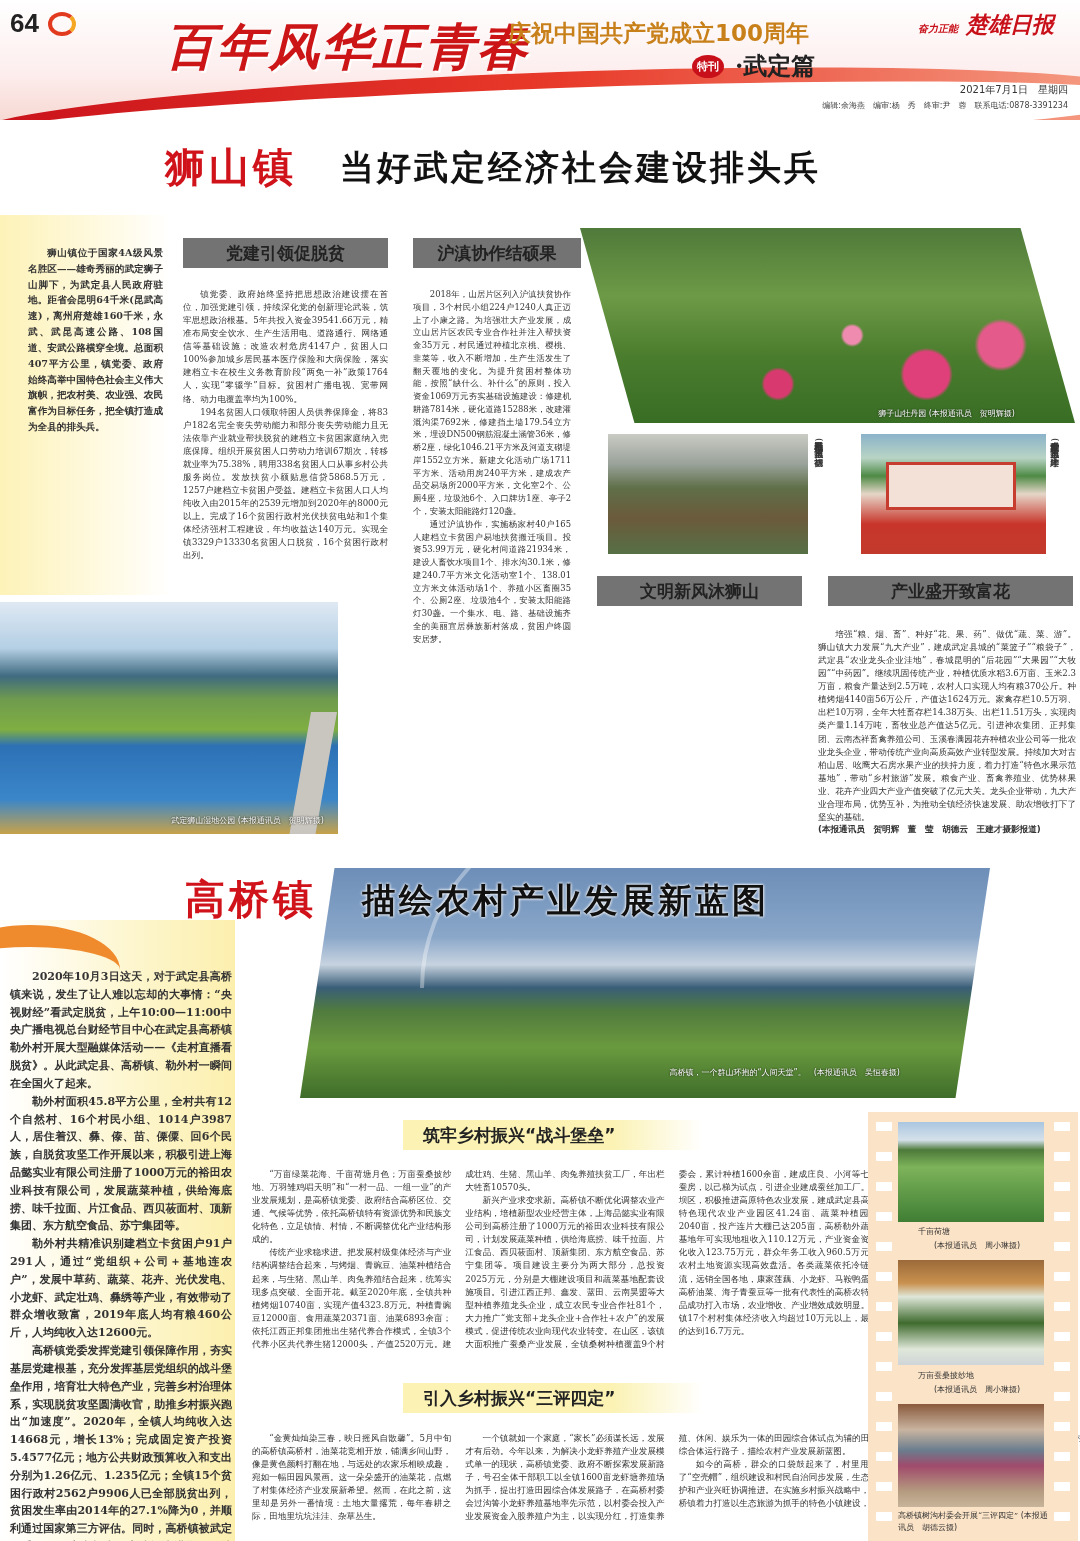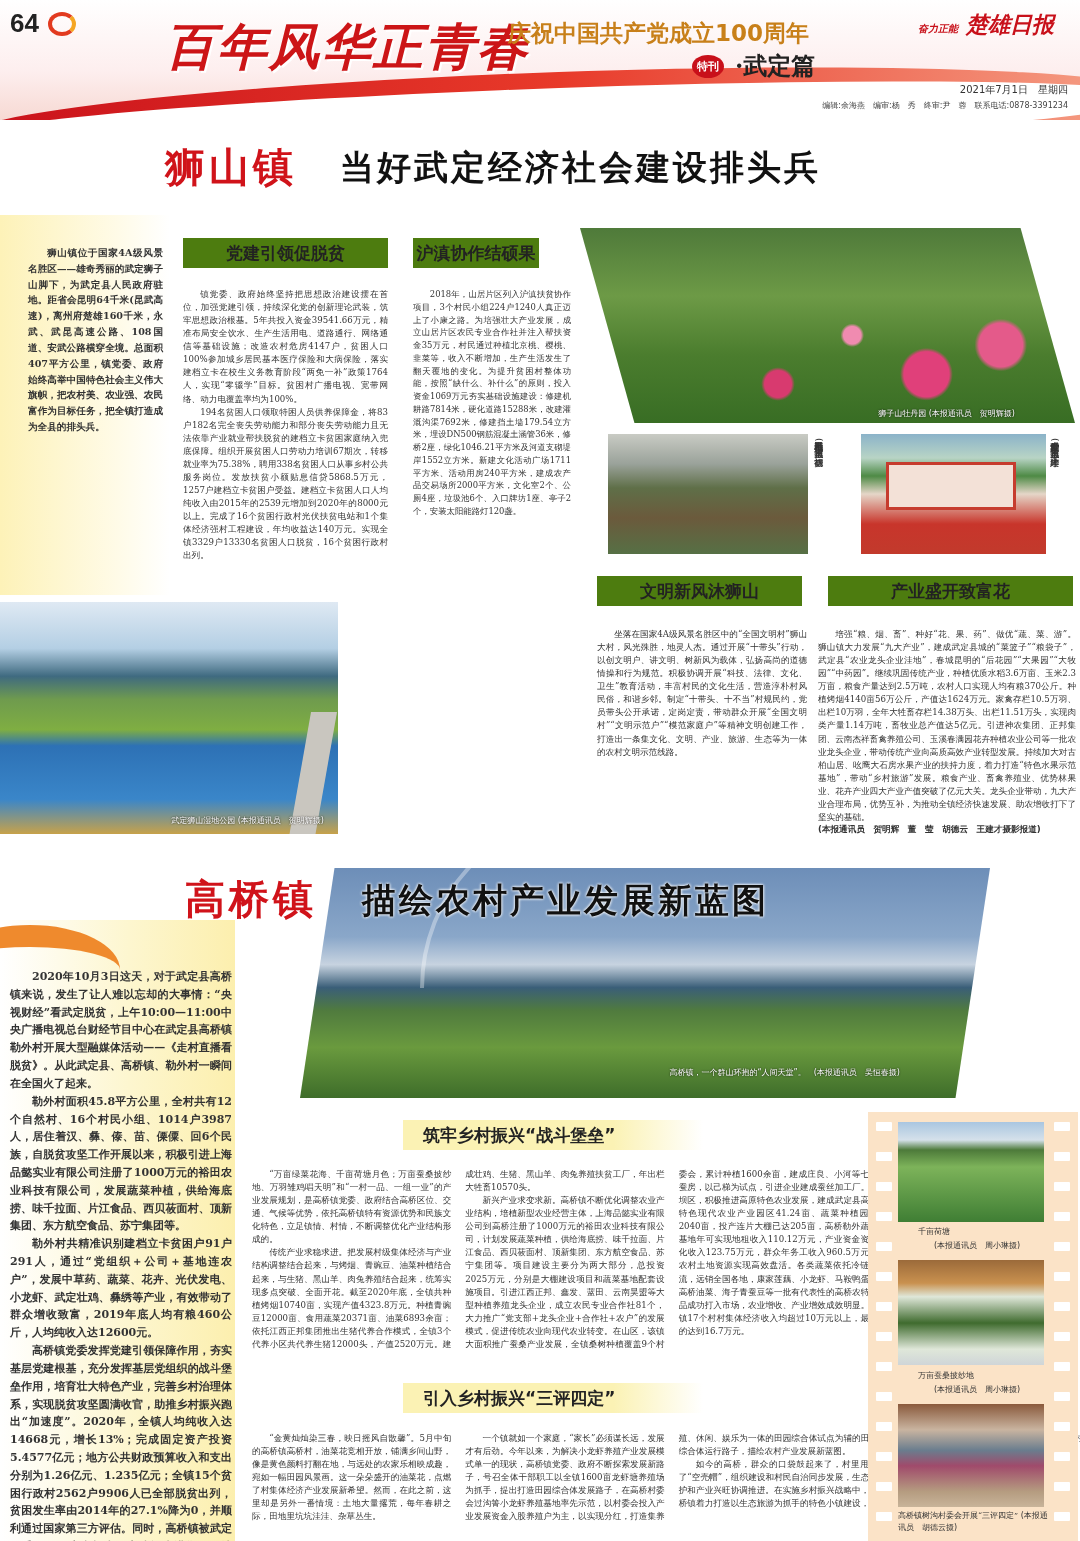--- a/index.html
+++ b/index.html
@@ -15,21 +15,21 @@
 .celebrate{left:508px;top:18px;font:bold 23px "DejaVu Sans",sans-serif;color:#c8801a}
 .special{left:692px;top:55px;background:#c8101a;color:#fff;font:bold 11px "DejaVu Sans",sans-serif;border-radius:50%;padding:4px 5px}
 .edition{left:735px;top:50px;font:bold 24px "DejaVu Serif",serif;color:#222}
 .paper{left:918px;top:10px;font:italic bold 22px "DejaVu Serif",serif;color:#c8101a}
 .paper small{font-size:10px;color:#c8101a;margin-right:8px}
 .date{right:12px;top:83px;font:10px "DejaVu Sans",sans-serif;color:#333}
 .staff{right:12px;top:100px;font:8px "DejaVu Sans",sans-serif;color:#444}
 
 .townhead{font:bold 40px "DejaVu Serif",serif;color:#d0131a;letter-spacing:4px}
 .banner{font:bold 34px "DejaVu Sans",sans-serif;color:#111;letter-spacing:3px}
-.sub{background:#4d7c0f;font:bold 17px "DejaVu Sans",sans-serif;color:#222;text-align:center;height:30px;line-height:30px}
+.sub{background:#737373;font:bold 17px "DejaVu Sans",sans-serif;color:#222;text-align:center;height:30px;line-height:30px}
 .txt{font:8.6px/1.52 "DejaVu Serif",serif;color:#333;text-align:justify}
 .txt p{text-indent:2em}
 .intro{font:bold 9.6px/1.65 "DejaVu Serif",serif;color:#333;text-align:justify}
 .intro p{text-indent:2em}
 .photo{overflow:hidden}
 .cap{font:8px "DejaVu Sans",sans-serif;color:#fff;text-shadow:0 0 2px #000}
 .vcap{writing-mode:vertical-rl;font:9px "DejaVu Sans",sans-serif;color:#333;line-height:1.3}
 .film{background:#fbe3c7}
 .film .hole{position:absolute;width:16px;height:9px;background:#fff;border-radius:1px}
 .byline{font:bold 8.6px "DejaVu Sans",sans-serif;color:#333;text-align:left}
@@ -59,42 +59,42 @@
 <div class="abs intro" style="left:28px;top:245px;width:135px;">
     <p>狮山镇位于国家4A级风景名胜区——雄奇秀丽的武定狮子山脚下，为武定县人民政府驻地。距省会昆明64千米(昆武高速)，离州府楚雄160千米，永武、武昆高速公路、108国道、安武公路横穿全境。总面积407平方公里，镇党委、政府始终高举中国特色社会主义伟大旗帜，把农村美、农业强、农民富作为目标任务，把全镇打造成为全县的排头兵。</p>
   </div>
 
 <div class="abs sub" style="left:183px;top:238px;width:205px;">党建引领促脱贫</div>
 <div class="abs txt" style="left:183px;top:288px;width:205px;">
   <p>镇党委、政府始终坚持把思想政治建设摆在首位，加强党建引领，持续深化党的创新理论武装，筑牢思想政治根基。5年共投入资金39541.66万元，精准布局安全饮水、生产生活用电、道路通行、网络通信等基础设施；改造农村危房4147户，贫困人口100%参加城乡居民基本医疗保险和大病保险，落实建档立卡在校生义务教育阶段“两免一补”政策1764人，实现“零辍学”目标。贫困村广播电视、宽带网络、动力电覆盖率均为100%。</p>
   <p>194名贫困人口领取特困人员供养保障金，将83户182名完全丧失劳动能力和部分丧失劳动能力且无法依靠产业就业帮扶脱贫的建档立卡贫困家庭纳入兜底保障。组织开展贫困人口劳动力培训67期次，转移就业率为75.38%，聘用338名贫困人口从事乡村公共服务岗位。发放扶贫小额贴息信贷5868.5万元，1257户建档立卡贫困户受益。建档立卡贫困人口人均纯收入由2015年的2539元增加到2020年的8000元以上。完成了16个贫困行政村光伏扶贫电站和1个集体经济强村工程建设，年均收益达140万元。实现全镇3329户13330名贫困人口脱贫，16个贫困行政村出列。</p>
 </div>
 
-<div class="abs sub" style="left:413px;top:238px;width:126px;">沪滇协作结硕果</div>
+<div class="abs sub" style="left:413px;top:238px;width:168px;">沪滇协作结硕果</div>
 <div class="abs txt" style="left:413px;top:288px;width:158px;font-size:8.4px;">
   <p>2018年，山居片区列入沪滇扶贫协作项目，3个村民小组224户1240人真正迈上了小康之路。为培强壮大产业发展，成立山居片区农民专业合作社并注入帮扶资金35万元，村民通过种植北京桃、樱桃、韭菜等，收入不断增加，生产生活发生了翻天覆地的变化。为提升贫困村整体功能，按照“缺什么、补什么”的原则，投入资金1069万元夯实基础设施建设：修建机耕路7814米，硬化道路15288米，改建灌溉沟渠7692米，修建挡土墙179.54立方米，埋设DN500钢筋混凝土涵管36米，修桥2座，绿化1046.21平方米及河道支砌堤岸1552立方米。新建文化活动广场1711平方米、活动用房240平方米，建成农产品交易场所2000平方米，文化室2个、公厕4座，垃圾池6个、入口牌坊1座、亭子2个，安装太阳能路灯120盏。</p>
+  <p>通过沪滇协作，实施杨家村40户165人建档立卡贫困户易地扶贫搬迁项目。投资53.99万元，硬化村间道路21934米，建设人畜饮水项目1个、排水沟30.1米，修建240.7平方米文化活动室1个、138.01立方米文体活动场1个、养殖小区畜圈35个、公厕2座、垃圾池4个，安装太阳能路灯30盏。一个集水、电、路、基础设施齐全的美丽宜居彝族新村落成，贫困户终圆安居梦。</p>
 </div>
 
 <div class="abs photo" style="left:580px;top:228px;width:495px;height:195px;clip-path:polygon(0 0,89% 0,100% 100%,11% 100%);background:radial-gradient(circle at 70% 75%,#e0407a 0 6%,transparent 7%),radial-gradient(circle at 40% 80%,#d83a6f 0 4%,transparent 5%),radial-gradient(circle at 85% 60%,#e45a8a 0 5%,transparent 6%),radial-gradient(circle at 55% 55%,#f08bb0 0 3%,transparent 4%),linear-gradient(180deg,#4f7a3a 0%,#6d9a46 35%,#4b7d2e 65%,#386d24 100%);">
   <div class="abs cap" style="right:60px;bottom:4px;"><span>狮子山牡丹园</span> <span>(本报通讯员　贺明辉摄)</span></div>
 </div>
 
 <div class="abs photo" style="left:608px;top:434px;width:200px;height:120px;background:linear-gradient(180deg,#c9cbc4 0%,#9aa29a 25%,#5f6f48 45%,#6b5a3c 70%,#567045 100%);"></div>
 <div class="abs vcap" style="left:812px;top:435px;height:125px;"><span>草田美三七种植基地</span>&nbsp;<span>(本报通讯员　胡德云摄)</span></div>
 
 <div class="abs photo" style="left:861px;top:434px;width:185px;height:120px;background:linear-gradient(180deg,#8bb3c9 0%,#b8d4c5 20%,#4e8a45 35%,#e5d6c8 50%,#c8352b 75%,#c23a2c 100%);">
   <div class="abs" style="left:25px;top:28px;width:130px;height:48px;background:#f3e1d7;border:3px solid #c63c2e;"></div>
 </div>
 <div class="abs vcap" style="left:1048px;top:435px;height:125px;"><span>狮山群众爱党爱家乡</span>&nbsp;<span>(本报通讯员　王建才绘画)</span></div>
 
 <div class="abs sub" style="left:597px;top:576px;width:205px;">文明新风沐狮山</div>
 <div class="abs sub" style="left:828px;top:576px;width:245px;">产业盛开致富花</div>
 
 <div class="abs txt" style="left:597px;top:628px;width:210px;">
-  <p>坐落在国家4A级风景名胜区中的“全国文明村”狮山大村，风光殊胜，地灵人杰。通过开展“十带头”行动，以创文明户、讲文明、树新风为载体，弘扬高尚的道德情操和行为规范。积极协调开展“科技、法律、文化、卫生”教育活动，丰富村民的文化生活，营造淳朴村风民俗，和谐乡邻。制定“十带头、十不当”村规民约，党员带头公开承诺，定岗定责，带动群众开展“全国文明村”“文明示范户”“模范家庭户”等精神文明创建工作，打造出一条集文化、文明、产业、旅游、生态等为一体的农村文明示范线路。</p>
 </div>
 <div class="abs txt" style="left:818px;top:628px;width:258px;">
   <p>培强“粮、烟、畜”、种好“花、果、药”、做优“蔬、菜、游”。狮山镇大力发展“九大产业”，建成武定县城的“菜篮子”“粮袋子”，武定县“农业龙头企业洼地”，春城昆明的“后花园”“大果园”“大牧园”“中药园”。继续巩固传统产业，种植优质水稻3.6万亩、玉米2.3万亩，粮食产量达到2.5万吨，农村人口实现人均有粮370公斤。种植烤烟4140亩56万公斤，产值达1624万元。家禽存栏10.5万羽、出栏10万羽，全年大牲畜存栏14.38万头、出栏11.51万头，实现肉类产量1.14万吨，畜牧业总产值达5亿元。引进神农集团、正邦集团、云南杰祥畜禽养殖公司、玉溪春满园花卉种植农业公司等一批农业龙头企业，带动传统产业向高质高效产业转型发展。持续加大对古柏山居、吆鹰大石房水果产业的扶持力度，着力打造“特色水果示范基地”，带动“乡村旅游”发展。粮食产业、畜禽养殖业、优势林果业、花卉产业四大产业产值突破了亿元大关。龙头企业带动，九大产业合理布局，优势互补，为推动全镇经济快速发展、助农增收打下了坚实的基础。</p>
   <div class="byline">(本报通讯员　贺明辉　董　莹　胡德云　王建才摄影报道)</div>
 </div>
 
 <div class="abs photo" style="left:0;top:602px;width:338px;height:232px;background:linear-gradient(180deg,#dfe9f3 0%,#b4cfe4 20%,#3f6a80 32%,#6f9b4e 42%,#7fae42 55%,#2d71b5 62%,#3a86c9 85%,#c7a24a 100%);padding-left:15px;">
   <div class="abs" style="left:300px;top:110px;width:26px;height:125px;background:#c9c6bf;transform:skewX(-10deg);"></div>
   <div class="abs cap" style="right:14px;bottom:8px;"><span>武定狮山湿地公园</span> <span>(本报通讯员　贺明辉摄)</span></div>
 </div>

